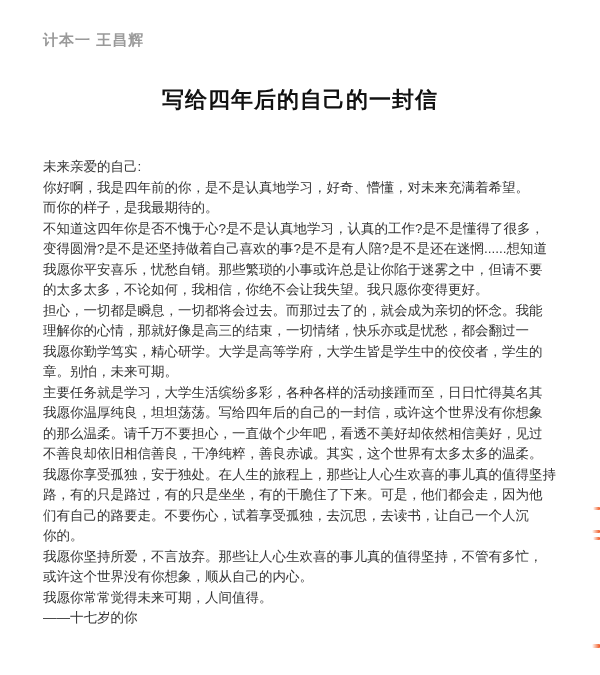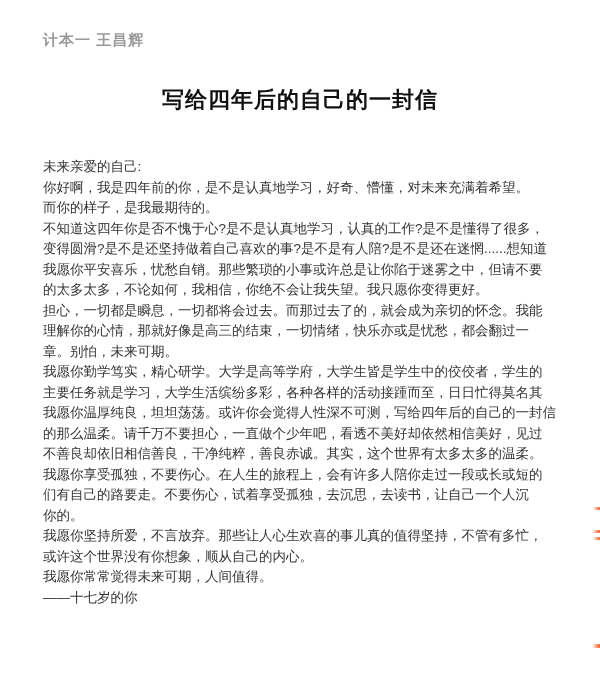--- a/index.html
+++ b/index.html
@@ -75,27 +75,28 @@
   <div class="letter-body">
     <div class="letter-line">未来亲爱的自己:</div>
     <div class="letter-line">你好啊，我是四年前的你，是不是认真地学习，好奇、懵懂，对未来充满着希望。</div>
     <div class="letter-line">而你的样子，是我最期待的。</div>
     <div class="letter-line">不知道这四年你是否不愧于心?是不是认真地学习，认真的工作?是不是懂得了很多，</div>
     <div class="letter-line">变得圆滑?是不是还坚持做着自己喜欢的事?是不是有人陪?是不是还在迷惘......想知道</div>
     <div class="letter-line">我愿你平安喜乐，忧愁自销。那些繁琐的小事或许总是让你陷于迷雾之中，但请不要</div>
     <div class="letter-line">的太多太多，不论如何，我相信，你绝不会让我失望。我只愿你变得更好。</div>
     <div class="letter-line">担心，一切都是瞬息，一切都将会过去。而那过去了的，就会成为亲切的怀念。我能</div>
     <div class="letter-line">理解你的心情，那就好像是高三的结束，一切情绪，快乐亦或是忧愁，都会翻过一</div>
+    <div class="letter-line">我愿你勤学笃实，精心研学。大学是高等学府，大学生皆是学生中的佼佼者，学生的</div>
     <div class="letter-line">章。别怕，未来可期。</div>
-    <div class="letter-line">我愿你勤学笃实，精心研学。大学是高等学府，大学生皆是学生中的佼佼者，学生的</div>
     <div class="letter-line">主要任务就是学习，大学生活缤纷多彩，各种各样的活动接踵而至，日日忙得莫名其</div>
-    <div class="letter-line">我愿你温厚纯良，坦坦荡荡。或许你会觉得人性深不可测，写给四年后的自己的一封信</div>
+    <div class="letter-line">我愿你温厚纯良，坦坦荡荡。写给四年后的自己的一封信，或许这个世界没有你想象</div>
     <div class="letter-line">的那么温柔。请千万不要担心，一直做个少年吧，看透不美好却依然相信美好，见过</div>
     <div class="letter-line">不善良却依旧相信善良，干净纯粹，善良赤诚。其实，这个世界有太多太多的温柔。</div>
-    <div class="letter-line">我愿你享受孤独，不要伤心。在人生的旅程上，会有许多人陪你走过一段或长或短的</div>
+    <div class="letter-line">我愿你享受孤独，安于独处。在人生的旅程上，那些让人心生欢喜的事儿真的值得坚持</div>
+    <div class="letter-line">路，有的只是路过，有的只是坐坐，有的干脆住了下来。可是，他们都会走，因为他</div>
     <div class="letter-line">们有自己的路要走。不要伤心，试着享受孤独，去沉思，去读书，让自己一个人沉</div>
     <div class="letter-line">你的。</div>
     <div class="letter-line">我愿你坚持所爱，不言放弃。那些让人心生欢喜的事儿真的值得坚持，不管有多忙，</div>
     <div class="letter-line">或许这个世界没有你想象，顺从自己的内心。</div>
     <div class="letter-line">我愿你常常觉得未来可期，人间值得。</div>
     <div class="letter-line">——十七岁的你</div>
   </div>
 
   <div class="edge-mark m1"></div>
   <div class="edge-mark m2"></div>

